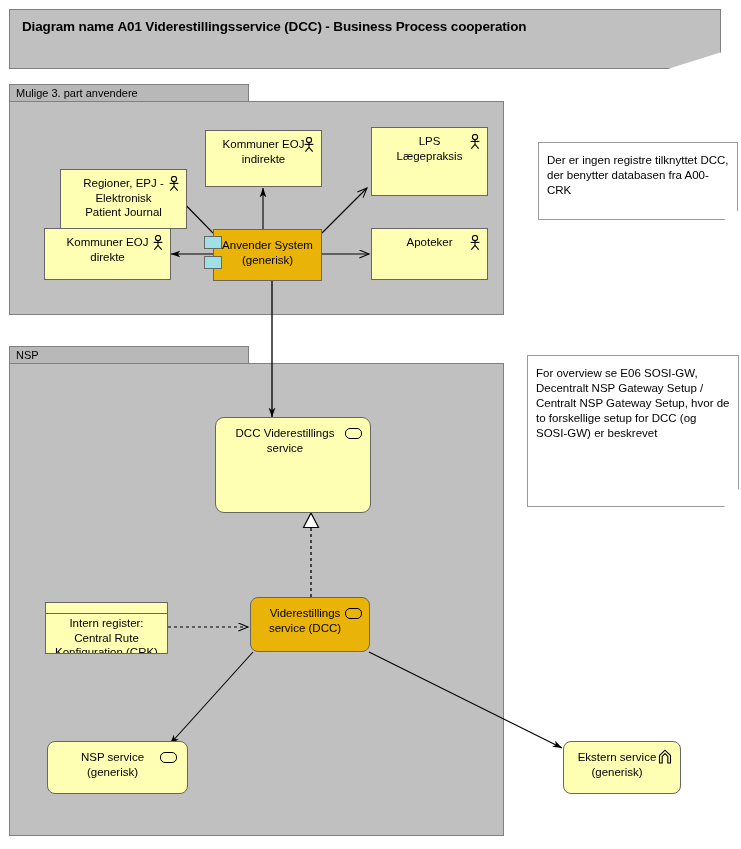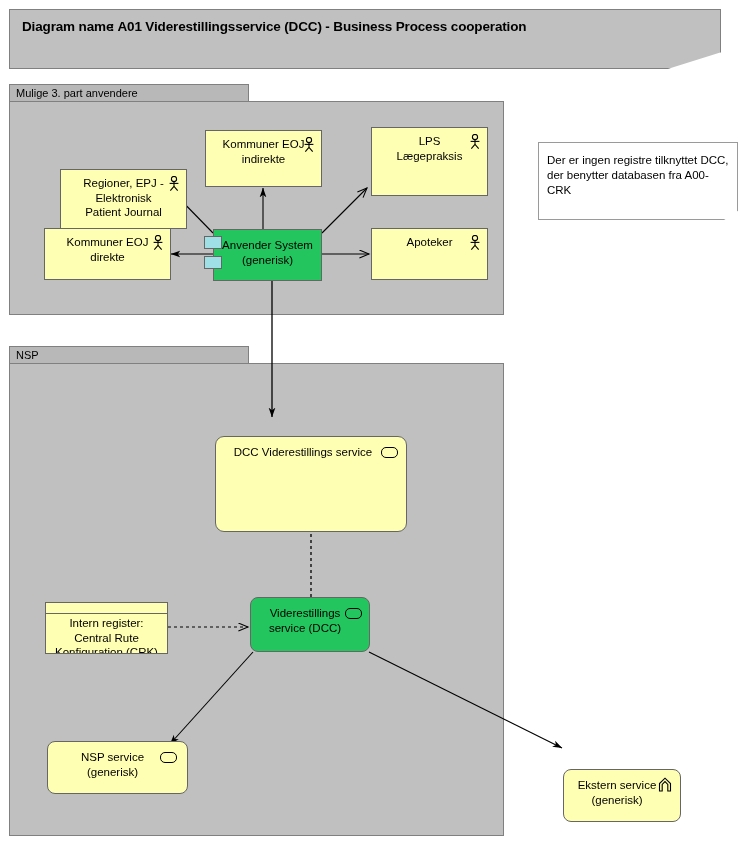--- a/index.html
+++ b/index.html
@@ -46,21 +46,21 @@
     position:absolute;box-sizing:border-box;
     border:1px solid #666666;
     font-size:11.5px;line-height:14.5px;
     text-align:center;color:#000;
   }
   .node .lbl{
     position:absolute;left:0;right:0;top:6px;padding:0 4px;
     white-space:pre-line;
   }
   .node.yellow{background:#ffffb3;}
-  .node.cyan{background:#22c55e;}
+  .node.cyan{background:#eab308;}
   .node.rounded{border-radius:9px;}
   .node.rounded-sm{border-radius:8px;}
 
   
   .icon-actor{position:absolute;width:12px;height:16px;}
   .icon-actor svg{display:block;}
 
   
   .icon-service{
     position:absolute;width:15px;height:9px;
@@ -214,21 +214,21 @@
     </span>
   </div>
 
   <div class="node cyan" style="left:213px;top:229px;width:109px;height:52px;">
     <span class="lbl" style="top:8px;">Anvender System
 (generisk)</span>
   </div>
   <span class="comp-tab" style="left:204px;top:236px;"></span>
   <span class="comp-tab" style="left:204px;top:256px;"></span>
 
-  <div class="node yellow rounded" style="left:215px;top:436px;width:192px;height:96px;">
+  <div class="node yellow rounded" style="left:215px;top:417px;width:156px;height:96px;">
     <span class="lbl" style="top:8px;right:24px;left:8px;text-align:center;">DCC Viderestillings service</span>
     <span class="icon-service" style="right:8px;top:10px;"></span>
   </div>
 
   <div class="node cyan rounded-sm" style="left:250px;top:597px;width:120px;height:55px;padding-left:25px;">
     <span class="lbl" style="top:8px;right:14px;left:4px;">Viderestillings
 service (DCC)</span>
     <span class="icon-service" style="right:7px;top:10px;"></span>
   </div>
 
@@ -238,25 +238,26 @@
 Central Rute
 Konfiguration (CRK)</span>
   </div>
 
   <div class="node yellow rounded-sm" style="left:47px;top:741px;width:141px;height:53px;">
     <span class="lbl" style="top:8px;right:14px;left:4px;">NSP service
 (generisk)</span>
     <span class="icon-service" style="right:10px;top:10px;"></span>
   </div>
 
-  <div class="node yellow rounded-sm" style="left:563px;top:741px;width:118px;height:53px;margin-top:28px;">
+  <div class="node yellow rounded-sm" style="left:563px;top:741px;width:118px;height:53px;">
     <span class="lbl" style="top:8px;right:14px;left:4px;">Ekstern service
 (generisk)</span>
     <span class="icon-extsvc" style="right:8px;top:7px;">
       <svg width="14" height="15" viewBox="0 0 14 15">
           <path d="M1.5,14 L1.5,6.5 L7,1.2 L12.5,6.5 L12.5,14 L9.8,14 L9.8,7.4 L7,4.6 L4.2,7.4 L4.2,14 Z" fill="none" stroke="#000" stroke-width="1.1" stroke-linejoin="miter"></path>
         </svg>
     </span>
   </div>
 
   <div class="note" style="left:538px;top:142px;width:200px;height:78px;">Der er ingen registre tilknyttet DCC, der benytter databasen fra A00-CRK</div>
+  <div class="note" style="left:527px;top:355px;width:212px;height:152px;">For overview se E06 SOSI-GW, Decentralt NSP Gateway Setup / Centralt NSP Gateway Setup, hvor de to forskellige setup for DCC (og SOSI-GW) er beskrevet</div>
 
 </div>
 
 </body></html>

